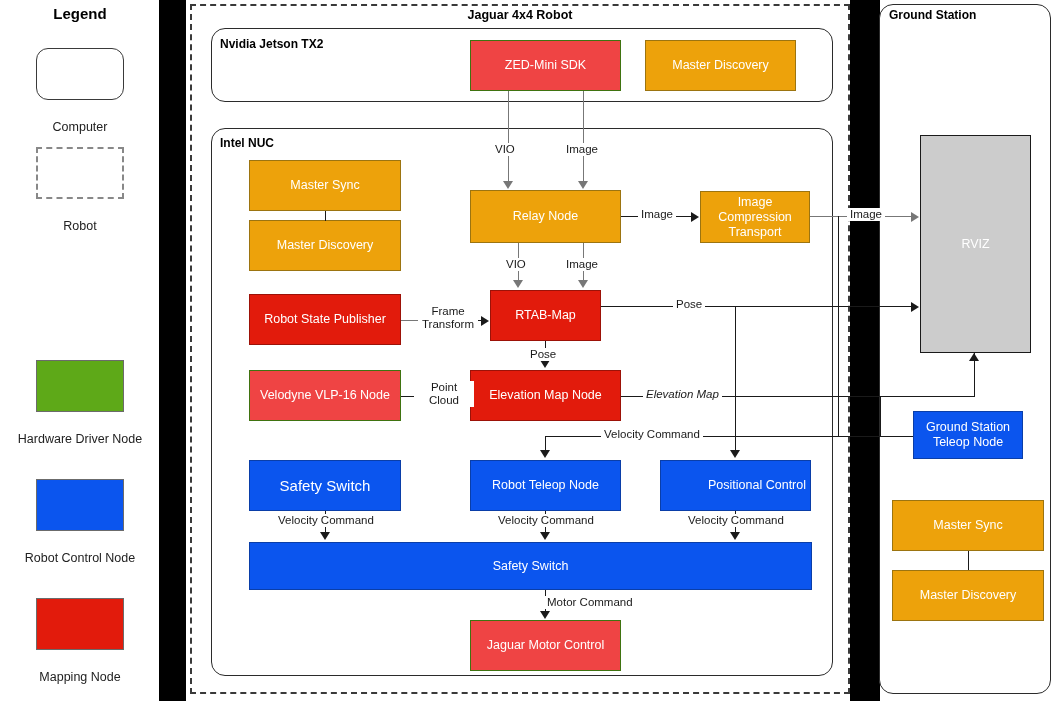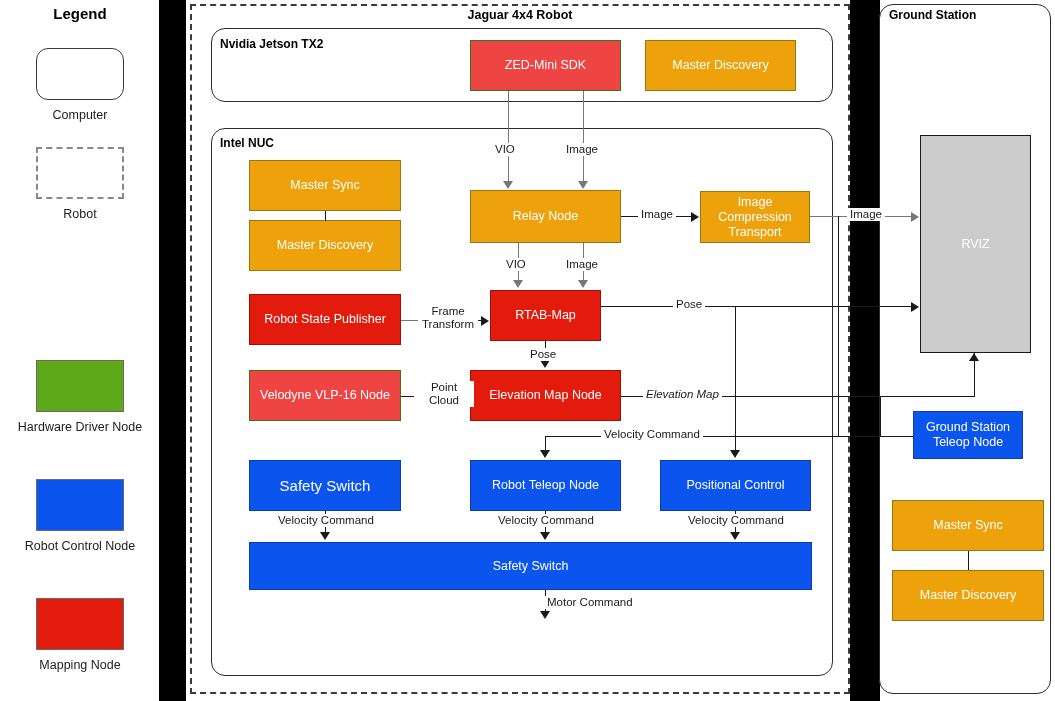--- a/index.html
+++ b/index.html
@@ -14,21 +14,21 @@
   
   #legend{position:absolute;left:0;top:0;width:160px;height:701px;background:#fff;
           border-right:1px solid #000;box-sizing:border-box;}
   #legend-title{position:absolute;left:0;top:5px;width:160px;text-align:center;
                 font-size:15px;font-weight:bold;color:#000;}
   .lg-item{position:absolute;left:0;width:160px;text-align:center;}
   .lg-swatch{width:88px;height:52px;margin:0 auto;box-sizing:border-box;}
   .lg-computer{border:1px solid #3a3a3a;border-radius:12px;background:#fff;}
   .lg-robot{border:2px dashed #888;background:#fff;}
   .lg-solid{border:1px solid #6b6b6b;}
-  .lg-label{font-size:12.5px;color:#222;margin-top:8px;line-height:15px;}
+  .lg-label{font-size:12.5px;color:#222;margin-top:20px;line-height:15px;}
 
   
   .robot-boundary{position:absolute;border:2px dashed #3a3a3a;background:transparent;
                   box-sizing:border-box;}
   .computer-box{position:absolute;border:1.5px solid #2b2b2b;border-radius:14px;
                 background:#fff;box-sizing:border-box;}
   .box-title{position:absolute;font-size:12px;font-weight:bold;color:#000;}
   .group-title{position:absolute;font-size:12.5px;font-weight:bold;color:#000;
                text-align:center;}
 
@@ -150,28 +150,31 @@
   </div>
 
   <div class="node n-blue n-big" style="left:249px;top:460px;width:152px;height:51px;">
     <span>Safety Switch</span>
   </div>
 
   <div class="node n-blue" style="left:470px;top:460px;width:151px;height:51px;">
     <span>Robot Teleop Node</span>
   </div>
 
-  <div class="node n-blue" style="left:660px;top:460px;width:151px;height:51px;">
+  <div class="node n-blue" style="left:660px;top:460px;width:151px;height:51px;justify-content:flex-end;">
     <span>Positional Control</span>
   </div>
 
   <div class="node n-blue" style="left:249px;top:542px;width:563px;height:48px;">
     <span>Safety Switch</span>
   </div>
 
+  <div class="node n-green" style="left:470px;top:620px;width:151px;height:51px;">
+    <span>Jaguar Motor Control</span>
+  </div>
 
   <div class="computer-box" style="left:879px;top:4px;width:172px;height:690px;"></div>
   <div class="box-title" style="left:889px;top:8px;">Ground Station</div>
 
   <div class="node n-gray" style="left:920px;top:135px;width:111px;height:218px;align-items:center;">
     <span>RVIZ</span>
   </div>
 
   <div class="node n-blue" style="left:913px;top:411px;width:110px;height:48px;">
     <span>Ground Station Teleop Node</span>

